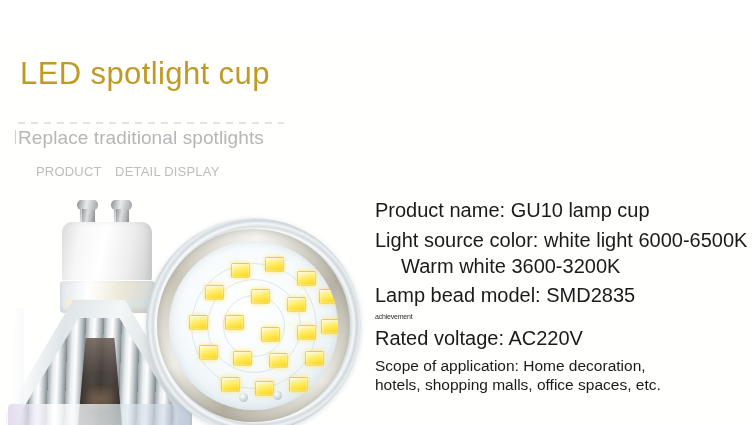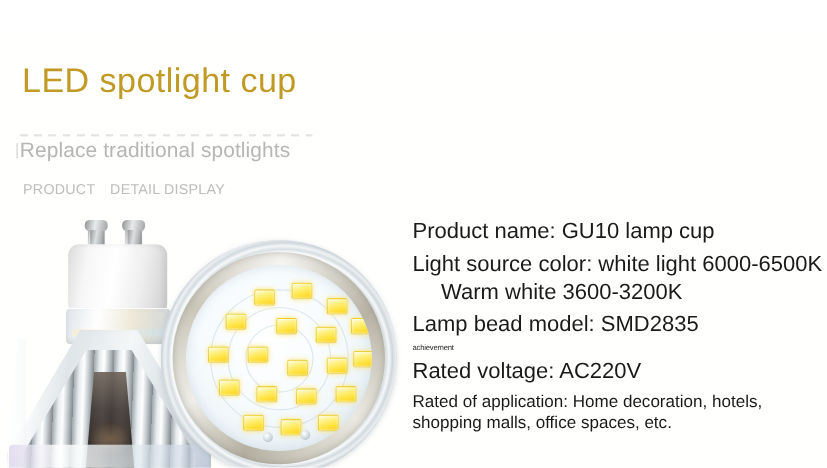--- a/index.html
+++ b/index.html
@@ -22,21 +22,21 @@
     background:repeating-linear-gradient(to right,#dedede 0 7px,transparent 7px 13px);
     opacity:.85;
   }
   .subtitle{
     position:absolute;left:18px;top:99px;
     font-size:19px;color:#b6b6b6;font-weight:400;white-space:nowrap;
     letter-spacing:.1px;
   }
   .subtitle .tick{position:absolute;left:-3px;top:3px;width:1px;height:14px;background:#cfcfcf;}
   .caption{
-    position:absolute;left:21px;top:136px;
+    position:absolute;left:36px;top:136px;
     font-size:13px;color:#bdbdbd;font-weight:400;white-space:nowrap;
     letter-spacing:.2px;
   }
   .caption .gap{display:inline-block;width:6px;}
 
   
   .specs{position:absolute;left:375px;top:172px;width:372px;color:#1a1a1a;}
   .spec{white-space:nowrap;font-weight:400;}
   .spec.lg{font-size:20px;line-height:21px;}
   .spec.sm{font-size:11px;line-height:12.5px;white-space:normal;width:300px;}
@@ -256,16 +256,16 @@
     <div class="s-gap-c"></div>
 
     <div class="rate-row">
       <span class="micro">achievement</span>
     </div>
     <div class="s-gap-b"></div>
 
     <div class="spec lg">Rated voltage: AC220V</div>
     <div class="s-gap-c"></div>
 
-    <div class="scope">Rated of application: Home decoration, hotels, shopping malls, office spaces, etc.</div>
+    <div class="scope">Scope of application: Home decoration, hotels, shopping malls, office spaces, etc.</div>
   </div>
 
 </div>
 
 </body></html>

